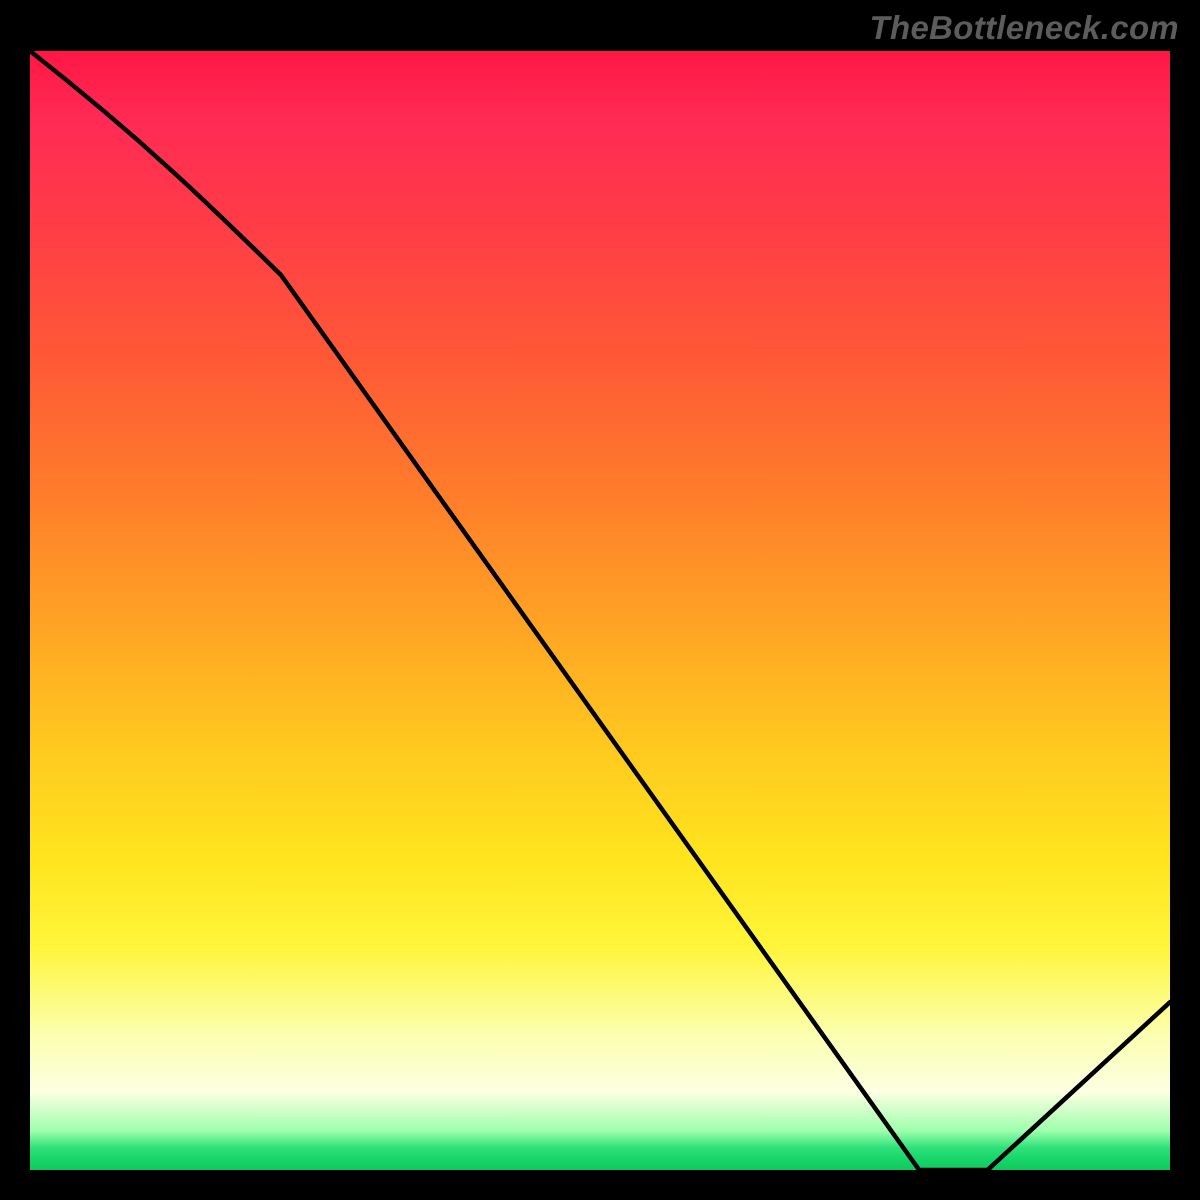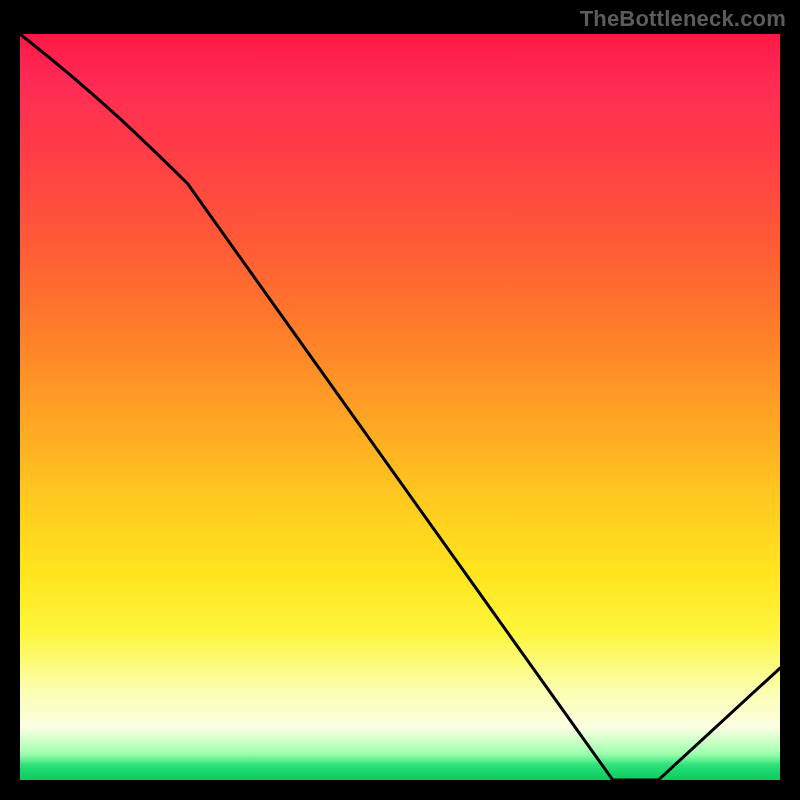--- a/index.html
+++ b/index.html
@@ -9,20 +9,21 @@
     height: 800px;
     background: #000;
     font-family: Arial, Helvetica, sans-serif;
     overflow: hidden;
   }
   .stage {
     position: relative;
     width: 800px;
     height: 800px;
     background: #000;
+    font-style: italic;
   }
   .attribution {
     position: absolute;
     top: 6px;
     right: 14px;
     font-size: 22px;
     font-weight: 600;
     color: #5c5c5c;
     letter-spacing: 0.2px;
   }

